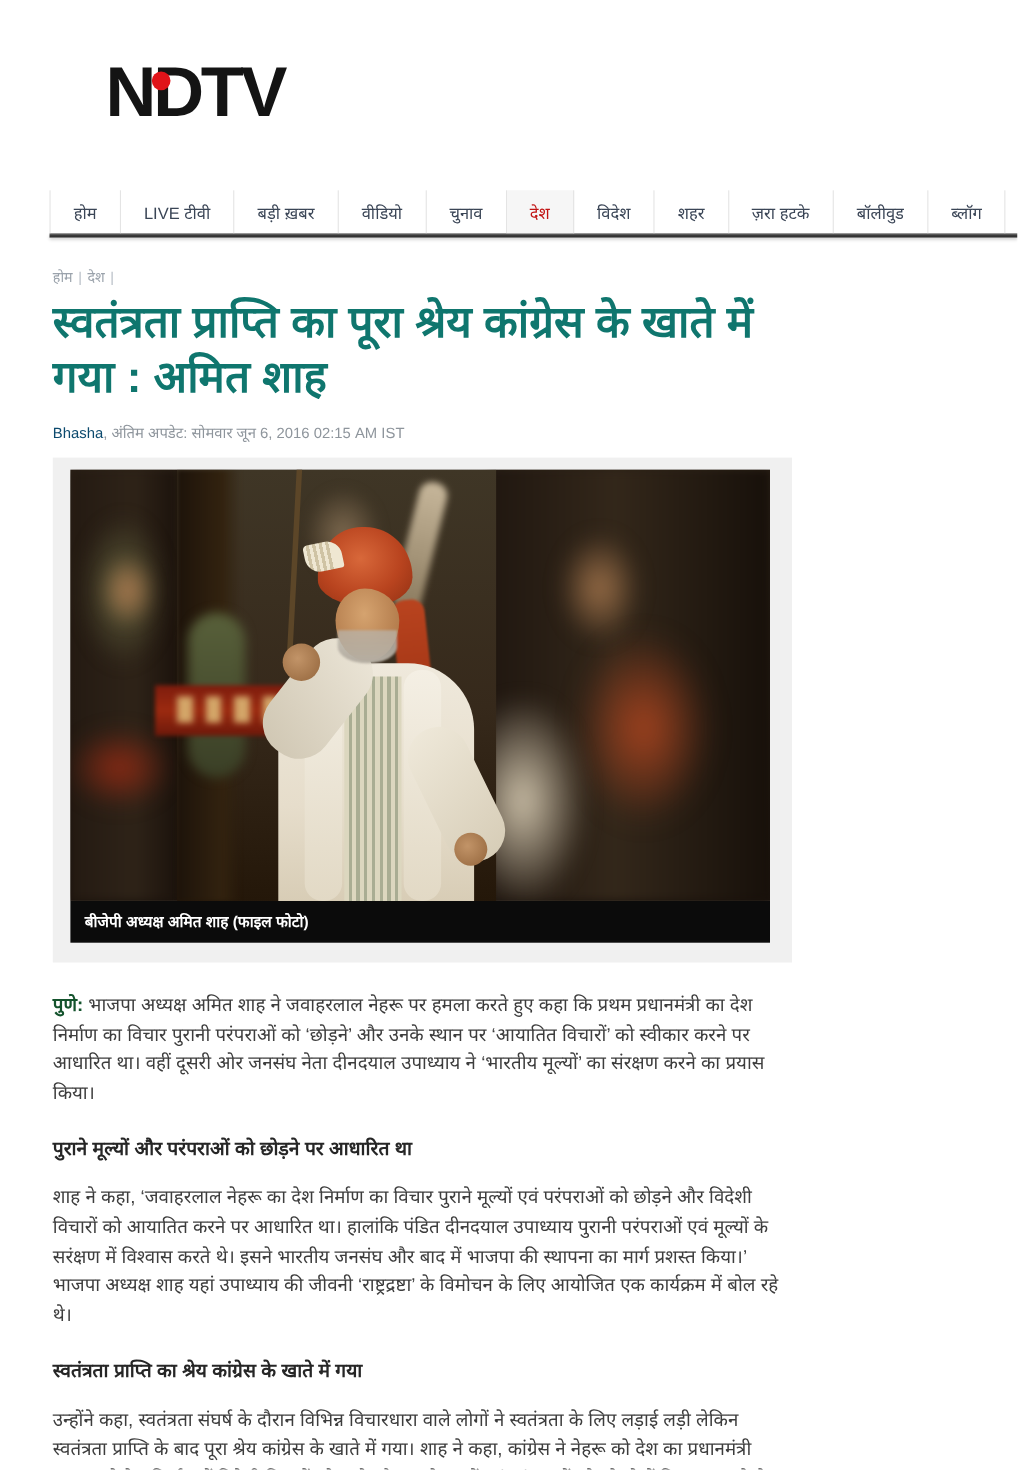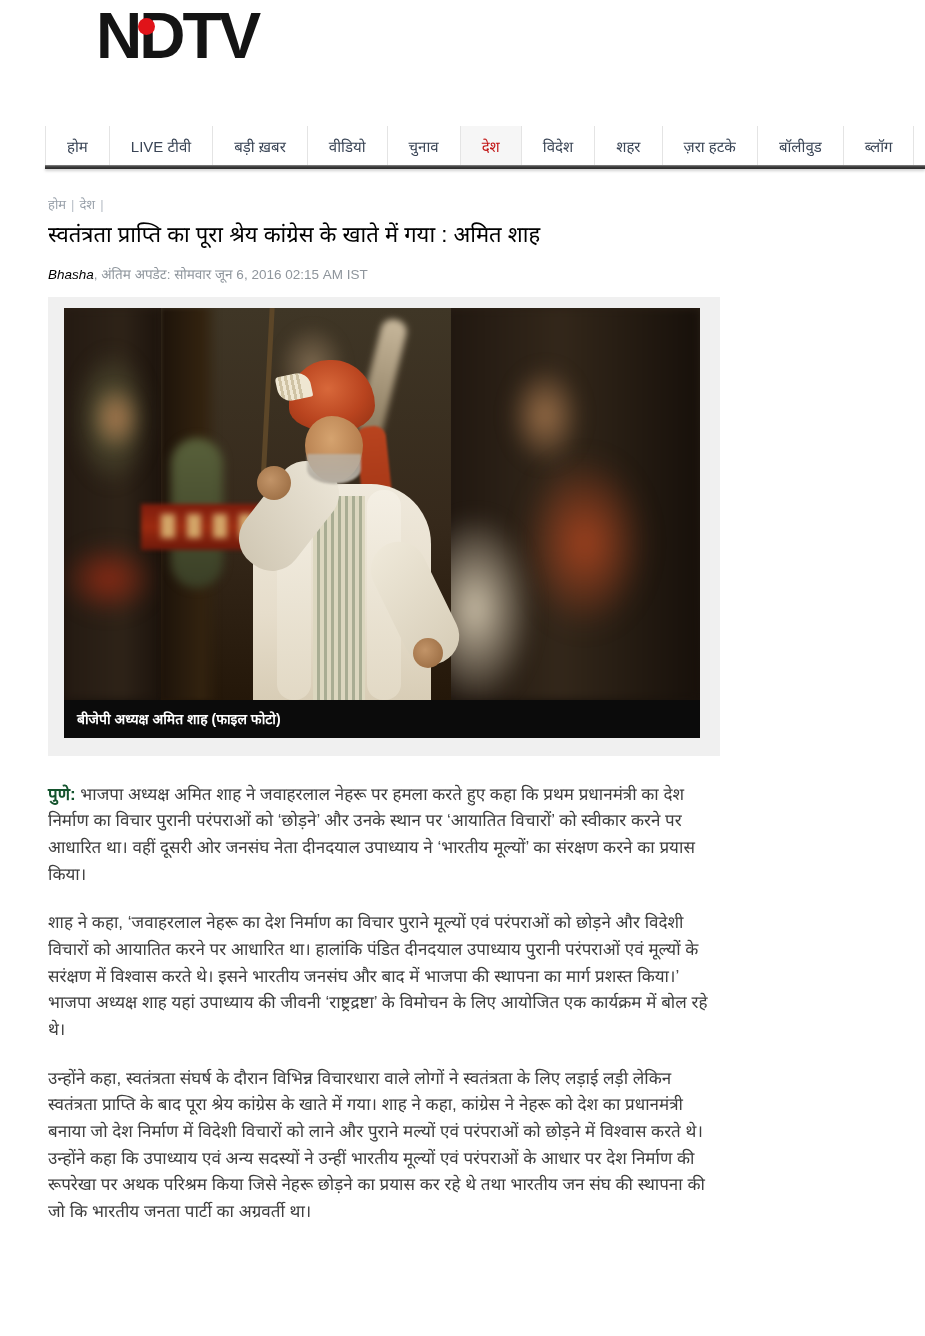--- a/index.html
+++ b/index.html
@@ -4,21 +4,21 @@
 <style>
   * { box-sizing: border-box; margin: 0; padding: 0; }
   html, body { background: #ffffff; }
   body {
     width: 925px; height: 1336px; margin: 0 auto; overflow: hidden;
     font-family: "Liberation Sans", "DejaVu Sans", sans-serif;
     color: #3d3d3d;
   }
 
   
-  .header { position: relative; height: 126px; }
+  .header { position: relative; height: 126px; margin-top: 47px; }
   .logo { position: absolute; left: 72px; top: 6px; width: 240px; height: 118px; }
   .logo-ndtv {
     position: relative; display: inline-block; margin-left: 24px;
     font-size: 64px; font-weight: 900; letter-spacing: -3px;
     color: #141414; line-height: 0.95;
   }
   .logo-dot {
     position: absolute; left: 66px; top: 12px; width: 17px; height: 17px;
     border-radius: 50%; background: #e01319;
   }
@@ -42,26 +42,26 @@
     box-shadow: 0 2px 3px rgba(0,0,0,0.18);
   }
 
   
   .content { margin: 26px 0 0 48px; width: 662px; }
   .breadcrumb { font-size: 13px; color: #9aa2ab; }
   .breadcrumb .crumb { cursor: pointer; }
   .breadcrumb .sep { margin: 0 5px; color: #b7bec6; }
 
   .headline {
-    margin-top: 8px; font-size: 22px; line-height: 1.25;
-    font-weight: 400; color: #000000;
+    margin-top: 8px; font-size: 40px; line-height: 1.25;
+    font-weight: 700; color: #0f766e;
   }
 
   .byline { margin-top: 16px; font-size: 13.5px; color: #8e959c; }
-  .byline .source { color: #000000; cursor: pointer; font-style: italic; }
+  .byline .source { color: #0c4a6e; cursor: pointer; }
 
   
   .media { margin-top: 14px; width: 672px; background: #f0f0f0; padding: 11px 16px 18px 16px; }
   .photo-wrap { width: 636px; }
   .photo {
     position: relative; width: 636px; height: 392px;
     background: linear-gradient(180deg, #2b2117 0%, #1a120c 100%);
     overflow: hidden;
   }
   .photo div { position: absolute; }
@@ -228,21 +228,23 @@
       </div>
       <div class="caption">बीजेपी अध्यक्ष अमित शाह (फाइल फोटो)</div>
     </div>
   </div>
 
   <div class="body-text">
     <div class="sec">
       <p><span class="lead">पुणे:</span><span> भाजपा अध्यक्ष अमित शाह ने जवाहरलाल नेहरू पर हमला करते हुए कहा कि प्रथम प्रधानमंत्री का देश निर्माण का विचार पुरानी परंपराओं को ‘छोड़ने’ और उनके स्थान पर ‘आयातित विचारों’ को स्वीकार करने पर आधारित था। वहीं दूसरी ओर जनसंघ नेता दीनदयाल उपाध्याय ने ‘भारतीय मूल्यों’ का संरक्षण करने का प्रयास किया।</span></p>
     </div>
     <div class="sec">
+      <h2>पुराने मूल्यों और परंपराओं को छोड़ने पर आधारित था</h2>
       <p>शाह ने कहा, ‘जवाहरलाल नेहरू का देश निर्माण का विचार पुराने मूल्यों एवं परंपराओं को छोड़ने और विदेशी विचारों को आयातित करने पर आधारित था। हालांकि पंडित दीनदयाल उपाध्याय पुरानी परंपराओं एवं मूल्यों के सरंक्षण में विश्वास करते थे। इसने भारतीय जनसंघ और बाद में भाजपा की स्थापना का मार्ग प्रशस्त किया।’ भाजपा अध्यक्ष शाह यहां उपाध्याय की जीवनी ‘राष्ट्रद्रष्टा’ के विमोचन के लिए आयोजित एक कार्यक्रम में बोल रहे थे।</p>
     </div>
     <div class="sec">
+      <h2>स्वतंत्रता प्राप्ति का श्रेय कांग्रेस के खाते में गया</h2>
       <p>उन्होंने कहा, स्वतंत्रता संघर्ष के दौरान विभिन्न विचारधारा वाले लोगों ने स्वतंत्रता के लिए लड़ाई लड़ी लेकिन स्वतंत्रता प्राप्ति के बाद पूरा श्रेय कांग्रेस के खाते में गया। शाह ने कहा, कांग्रेस ने नेहरू को देश का प्रधानमंत्री बनाया जो देश निर्माण में विदेशी विचारों को लाने और पुराने मल्यों एवं परंपराओं को छोड़ने में विश्वास करते थे। उन्होंने कहा कि उपाध्याय एवं अन्य सदस्यों ने उन्हीं भारतीय मूल्यों एवं परंपराओं के आधार पर देश निर्माण की रूपरेखा पर अथक परिश्रम किया जिसे नेहरू छोड़ने का प्रयास कर रहे थे तथा भारतीय जन संघ की स्थापना की जो कि भारतीय जनता पार्टी का अग्रवर्ती था।</p>
     </div>
 
   </div>
 
 </div>
 
 </body></html>

